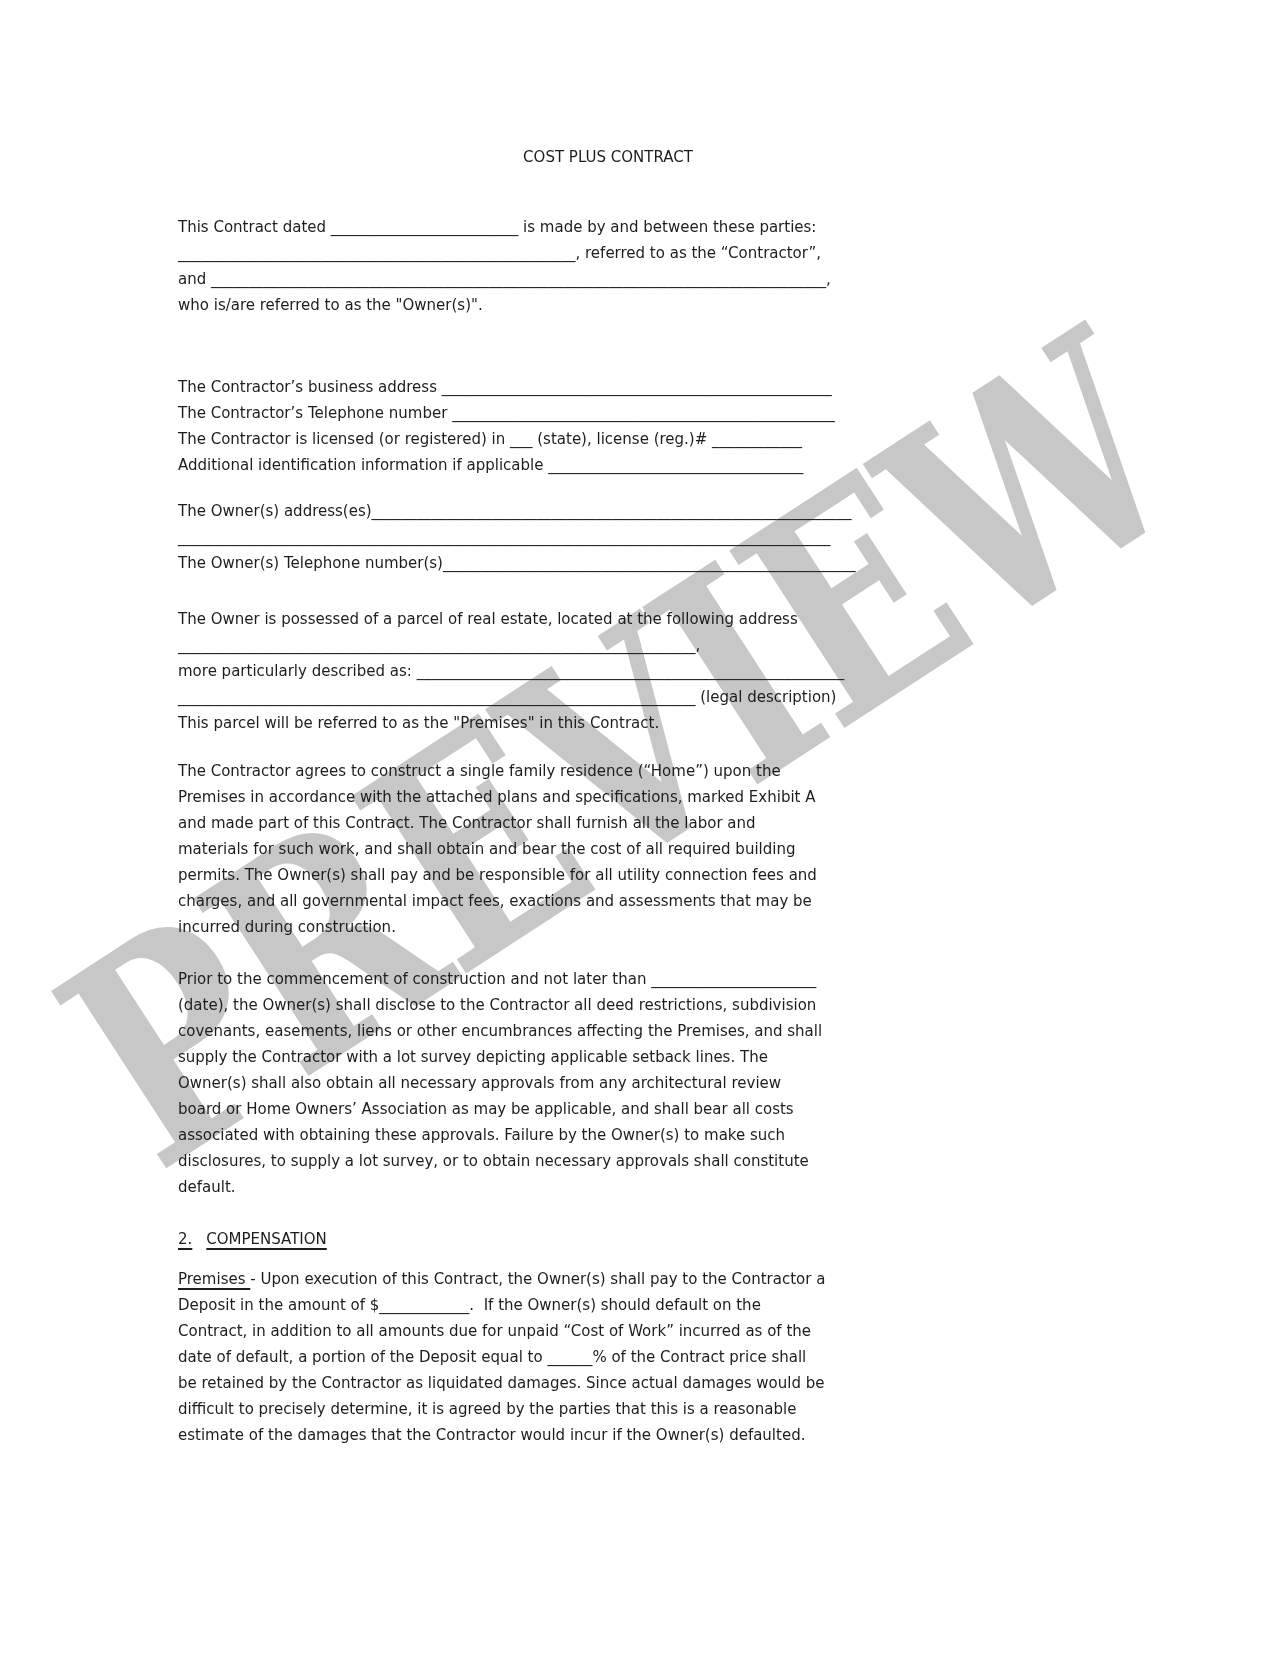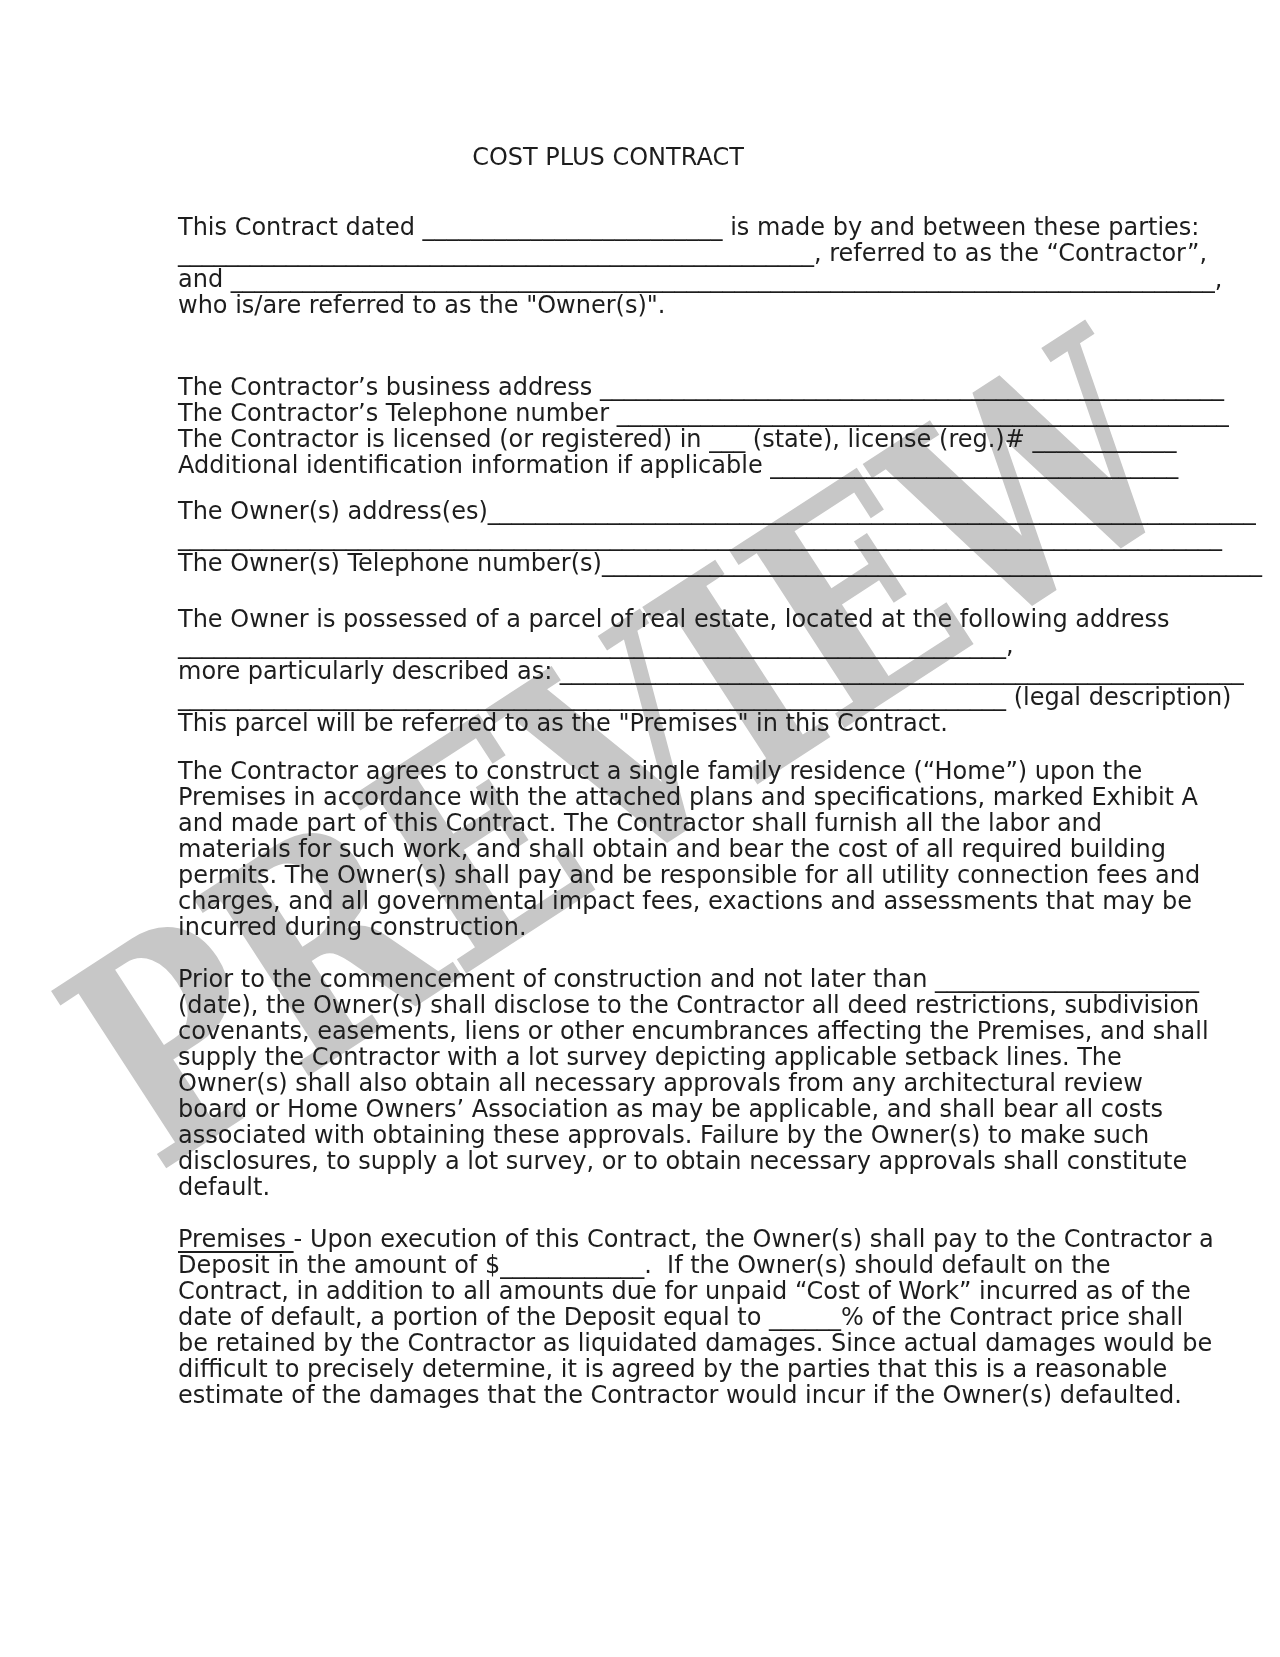--- a/index.html
+++ b/index.html
@@ -25,21 +25,21 @@
     white-space: nowrap;
     z-index: 0;
     user-select: none;
   }
   .doc {
     position: absolute;
     left: 178px;
     top: 144px;
     width: 860px;
     z-index: 1;
-    font-size: 24px;
+    font-size: 15px;
     line-height: 26px;
     color: #1d1d1d;
   }
   .doc-title { text-align: center; margin: 0 0 44px 0; white-space: pre; }
   .para { white-space: pre; margin: 0; }
   .heading { white-space: pre; margin: 0; }
   .u { text-decoration: underline; text-decoration-thickness: 1.5px; text-underline-offset: 4px; }
   .heading .num { margin-right: 14px; }
   .mb40 { margin-bottom: 56px; }
   .mb30 { margin-bottom: 30px; }
@@ -91,20 +91,21 @@
     <div class="para mb26">Prior to the commencement of construction and not later than ______________________
 (date), the Owner(s) shall disclose to the Contractor all deed restrictions, subdivision
 covenants, easements, liens or other encumbrances affecting the Premises, and shall
 supply the Contractor with a lot survey depicting applicable setback lines. The
 Owner(s) shall also obtain all necessary approvals from any architectural review
 board or Home Owners’ Association as may be applicable, and shall bear all costs
 associated with obtaining these approvals. Failure by the Owner(s) to make such
 disclosures, to supply a lot survey, or to obtain necessary approvals shall constitute
 default.</div>
 
+    <div class="heading mb14"><span class="u num">2.</span><span class="u">COMPENSATION</span></div>
 
     <div class="para"><span class="u">Premises </span><span>- Upon execution of this Contract, the Owner(s) shall pay to the Contractor a
 Deposit in the amount of $____________.  If the Owner(s) should default on the
 Contract, in addition to all amounts due for unpaid “Cost of Work” incurred as of the
 date of default, a portion of the Deposit equal to ______% of the Contract price shall
 be retained by the Contractor as liquidated damages. Since actual damages would be
 difficult to precisely determine, it is agreed by the parties that this is a reasonable
 estimate of the damages that the Contractor would incur if the Owner(s) defaulted.</span></div>
 
   </div>

